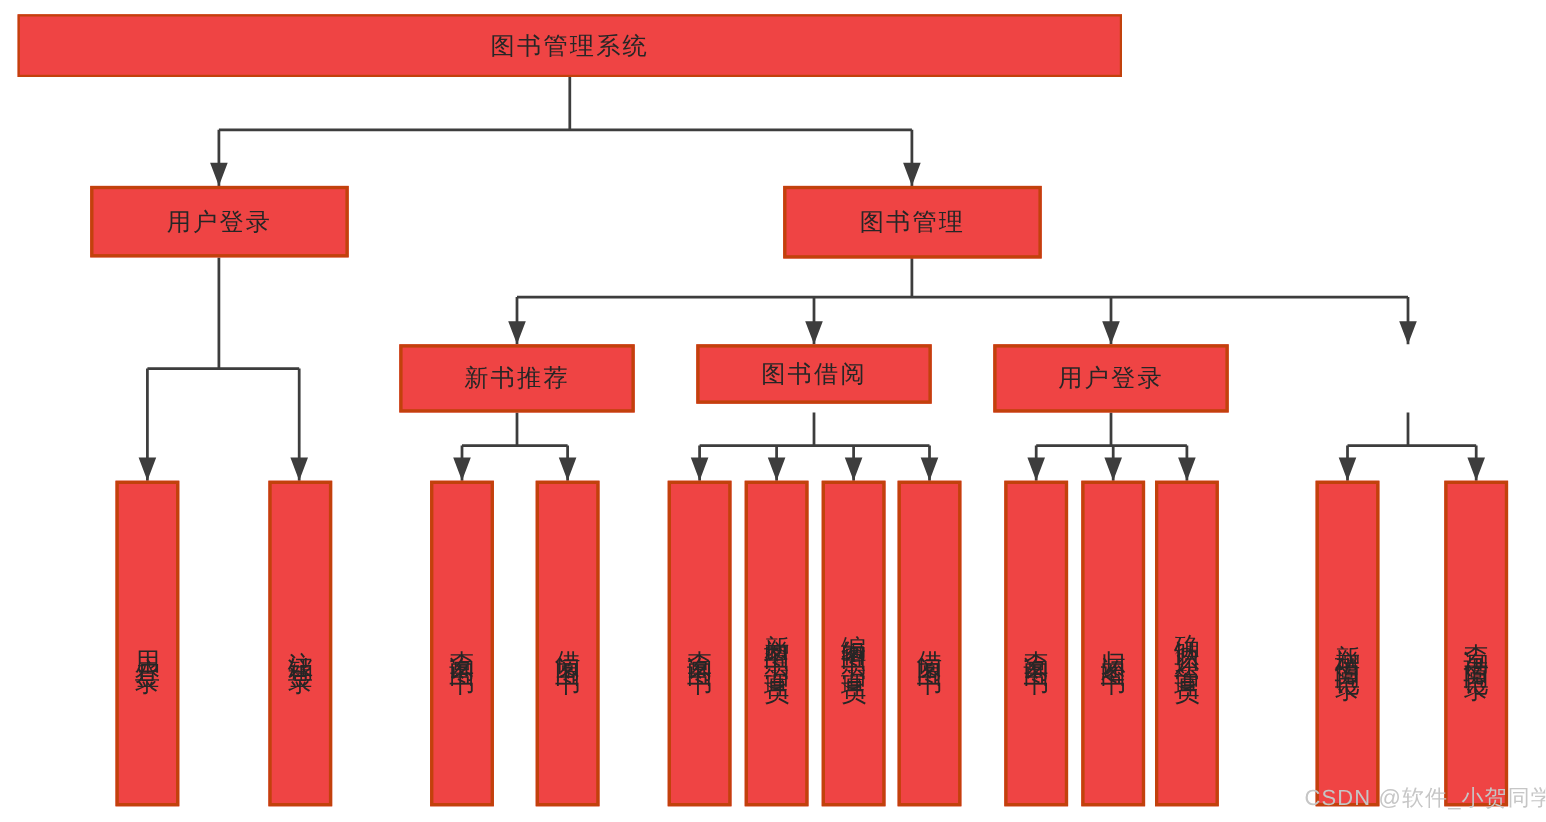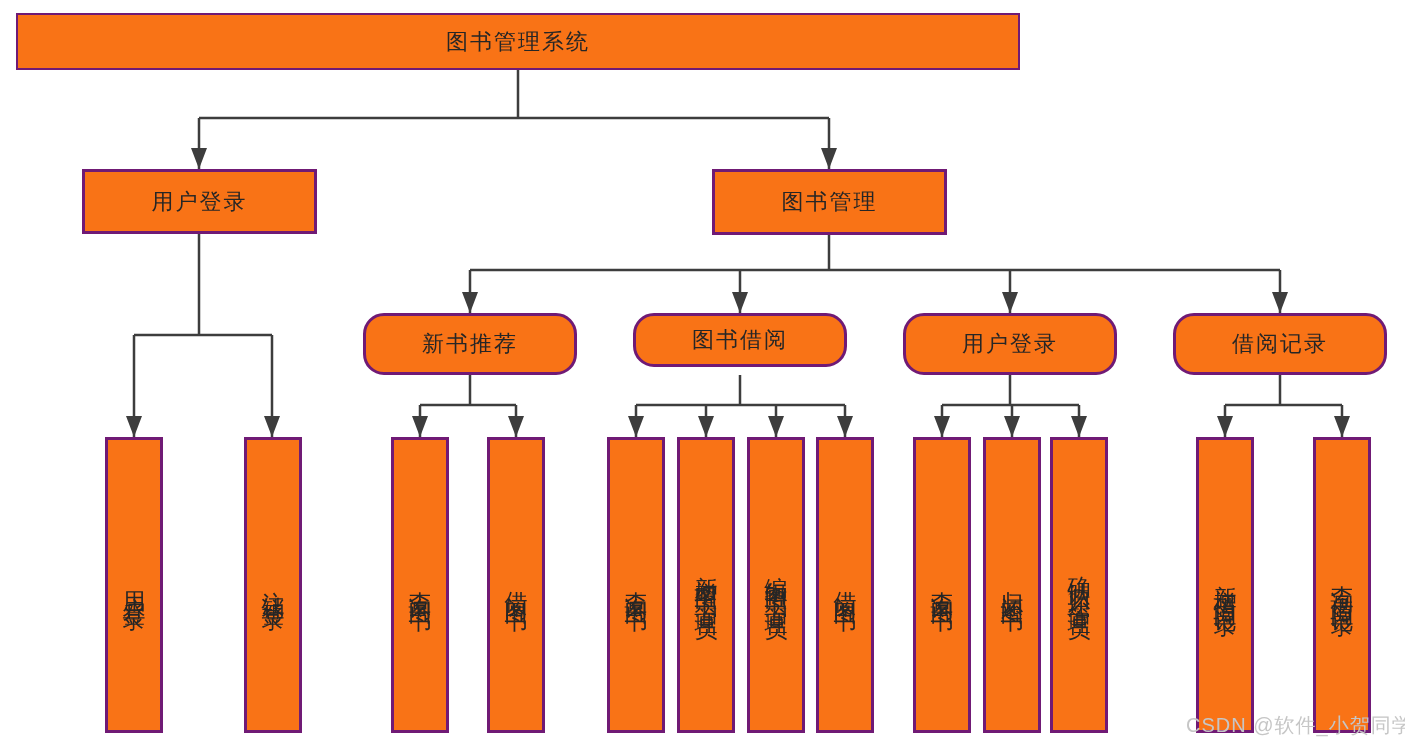--- a/index.html
+++ b/index.html
@@ -19,40 +19,39 @@
   #connectors {
     position: absolute;
     left: 0;
     top: 0;
     width: 1405px;
     height: 747px;
   }
   .node {
     position: absolute;
     box-sizing: border-box;
-    border: 3px solid #701a75;
-    background: #f97316;
+    border: 3px solid #c2410c;
+    background: #ef4444;
     display: flex;
     align-items: center;
     justify-content: center;
     text-align: center;
   }
   .root-node {
     border-width: 2.5px;
     font-size: 22px;
     letter-spacing: 2px;
   }
   .branch-node {
     font-size: 22px;
     letter-spacing: 2px;
   }
   .mid-node {
     font-size: 22px;
     letter-spacing: 2px;
-    border-radius: 21px;
   }
   .leaf-node {
     width: 58px;
     top: 437px;
     height: 296px;
   }
   .vtext {
     writing-mode: vertical-rl;
     text-orientation: mixed;
     font-size: 23px;
@@ -97,21 +96,20 @@
   </svg>
 
   <div class="node root-node" style="left:16px; top:13px; width:1004px; height:57px;">图书管理系统</div>
 
   <div class="node branch-node" style="left:82px; top:169px; width:235px; height:65px;">用户登录</div>
   <div class="node branch-node" style="left:712px; top:169px; width:235px; height:66px;">图书管理</div>
 
   <div class="node mid-node" style="left:363px; top:313px; width:214px; height:62px;">新书推荐</div>
   <div class="node mid-node" style="left:633px; top:313px; width:214px; height:54px;">图书借阅</div>
   <div class="node mid-node" style="left:903px; top:313px; width:214px; height:62px;">用户登录</div>
-  <div class="node mid-node" style="left:1173px; top:313px; width:214px; height:62px;">借阅记录</div>
 
   <div class="node leaf-node" style="left:105px;">
     <span class="vtext">用户登录</span>
   </div>
   <div class="node leaf-node" style="left:244px;">
     <span class="vtext">注销登录</span>
   </div>
 
   <div class="node leaf-node" style="left:391px;">
     <span class="vtext">查询图书</span>

